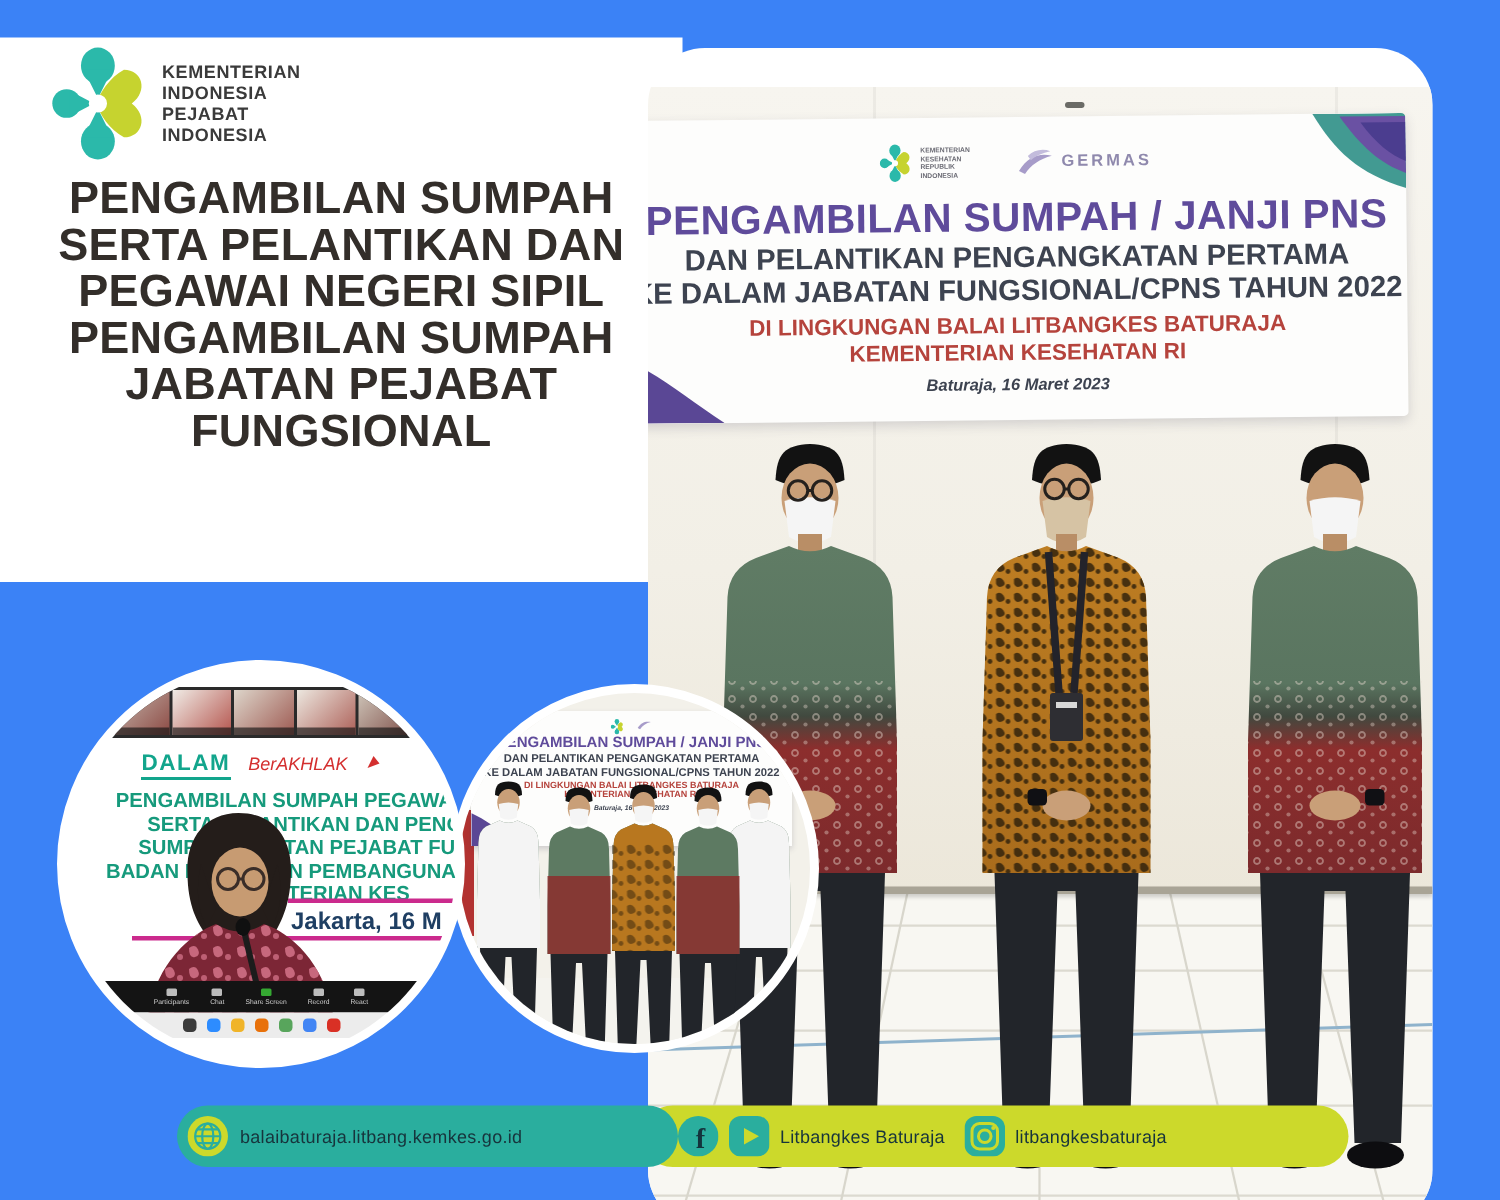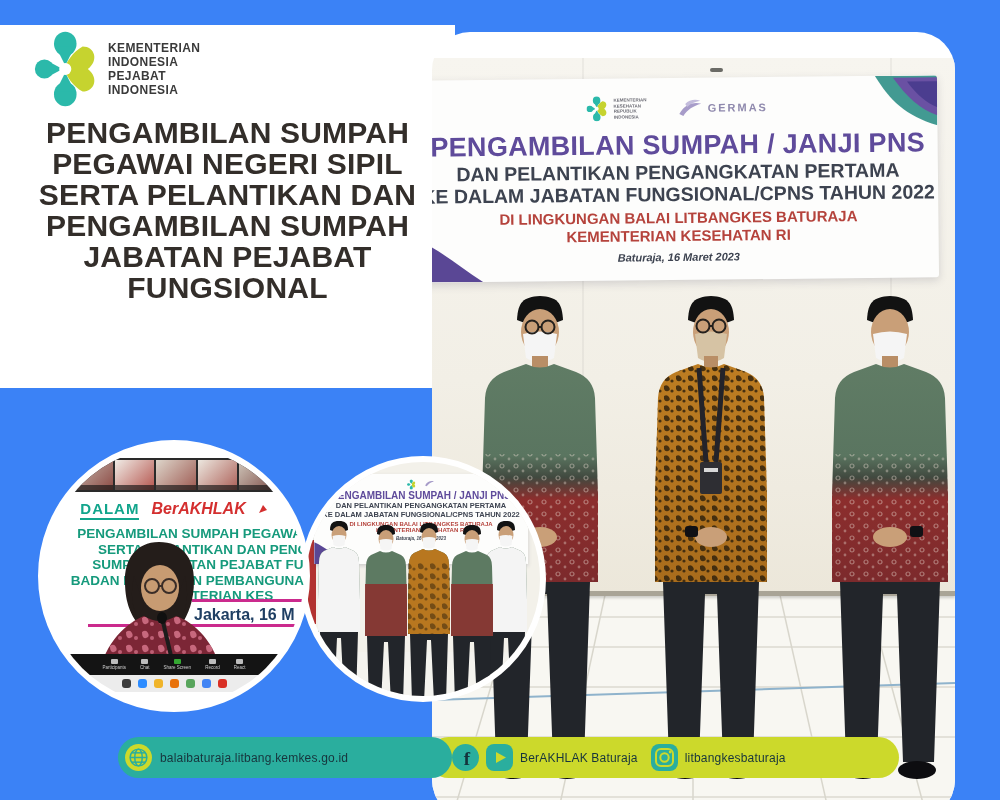--- a/index.html
+++ b/index.html
@@ -43,21 +43,21 @@
   .circle{position:absolute;border:6px solid #ffffff;border-radius:50%;overflow:hidden;background:#ffffff;}
   .circle-webinar{left:38px;top:440px;width:260px;height:260px;z-index:40;}
   .circle-group{left:300px;top:456px;width:234px;height:234px;z-index:30;background:#f3f1ea;}
 
   
   .gallery-strip{position:absolute;left:28px;top:12px;width:204px;height:30px;display:flex;gap:2px;background:#2a2a2a;padding:2px;}
   .thumb{flex:1;position:relative;overflow:hidden;}
   .thumb .tbar{position:absolute;left:0;bottom:0;width:100%;height:5px;background:rgba(20,20,20,.65);}
   .wb-logos{position:absolute;left:0;top:54px;width:260px;display:flex;justify-content:center;align-items:baseline;gap:12px;}
   .bkpk{font-size:15px;font-weight:800;color:#12a58c;letter-spacing:1px;border-bottom:2px solid #12a58c;padding-bottom:1px;}
-  .berakhlak{font-size:16px;font-weight:700;color:#d42f2f;font-style:italic;}
+  .berakhlak{font-size:12px;font-weight:400;color:#d42f2f;font-style:italic;}
   .wb-lines{position:absolute;left:14px;top:80px;width:300px;text-align:center;
             font-size:13.5px;font-weight:800;color:#169a7c;line-height:15.5px;}
   .wb-rule{position:absolute;height:3px;background:#cb2a8d;}
   .wb-date{position:absolute;left:150px;top:160px;font-size:16px;font-weight:800;color:#1f3f63;}
   .zoom-toolbar{position:absolute;left:0;top:208px;width:260px;height:21px;background:#141414;
                 display:flex;justify-content:center;gap:14px;align-items:center;}
   .zt-item{display:flex;flex-direction:column;align-items:center;gap:1px;}
   .zt-ico{width:7px;height:5px;border-radius:1px;background:#bdbdbd;}
   .zt-ico.green{background:#35a832;}
   .zt-label{font-size:4.5px;color:#cfcfcf;}
@@ -101,22 +101,22 @@
         </svg>
       <div class="org-lines">
         <div>KEMENTERIAN</div>
         <div>INDONESIA</div>
         <div>PEJABAT</div>
         <div>INDONESIA</div>
       </div>
     </div>
     <div class="main-title">
       <div>PENGAMBILAN SUMPAH</div>
+      <div>SERTA PELANTIKAN DAN</div>
       <div>PEGAWAI NEGERI SIPIL</div>
-      <div>SERTA PELANTIKAN DAN</div>
       <div>PENGAMBILAN SUMPAH</div>
       <div>JABATAN PEJABAT</div>
       <div>FUNGSIONAL</div>
     </div>
   </div>
 
   <div class="photo-card">
     <div class="photo-wall"></div>
     <div class="wall-seam" style="left:150px;"></div>
     <div class="wall-seam" style="left:458px;"></div>
@@ -408,21 +408,21 @@
 
   <div class="pill pill-yellow">
     <svg class="soc-ico" viewBox="0 0 27 27">
       <circle cx="13.5" cy="13.5" r="13.5" fill="#2aae9e"></circle>
       <text x="15" y="21" font-family="Liberation Serif, serif" font-size="19" font-weight="bold" fill="#14333c" text-anchor="middle">f</text>
     </svg>
     <svg class="soc-ico" viewBox="0 0 27 27">
       <rect x="0" y="0" width="27" height="27" rx="8" fill="#2aae9e"></rect>
       <path d="M10,8 L20,13.5 L10,19 Z" fill="#ccd92b"></path>
     </svg>
-    <span class="pill-text">BerAKHLAK Baturaja</span>
+    <span class="pill-text">Litbangkes Baturaja</span>
     <svg class="soc-ico" style="margin-left:6px;" viewBox="0 0 27 27">
       <rect x="0" y="0" width="27" height="27" rx="8" fill="#2aae9e"></rect>
       <rect x="5" y="5" width="17" height="17" rx="5" fill="none" stroke="#ccd92b" stroke-width="2"></rect>
       <circle cx="13.5" cy="13.5" r="4.2" fill="none" stroke="#ccd92b" stroke-width="2"></circle>
       <circle cx="19.2" cy="8" r="1.4" fill="#ccd92b"></circle>
     </svg>
     <span class="pill-text">litbangkesbaturaja</span>
   </div>
 
   <div class="pill pill-teal">

